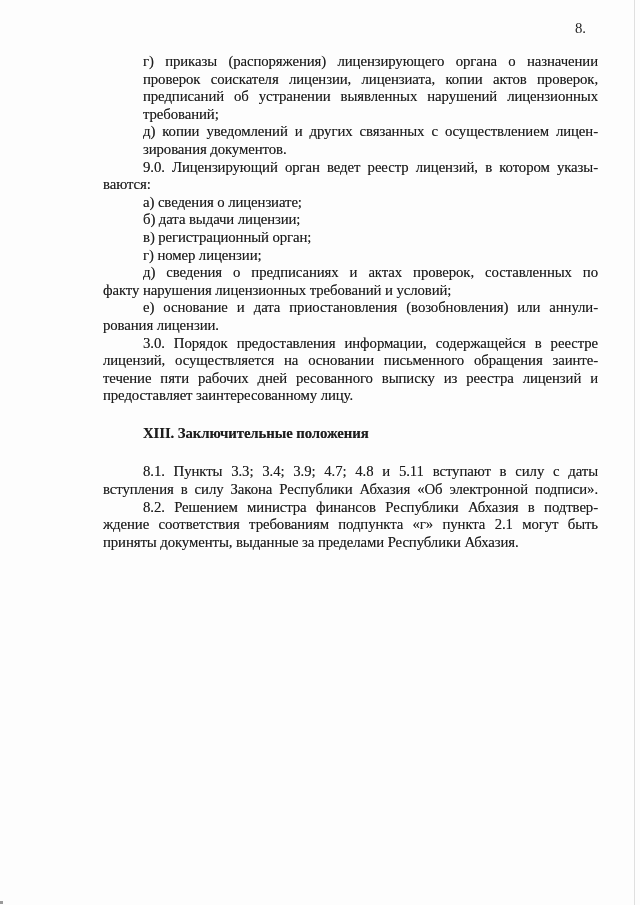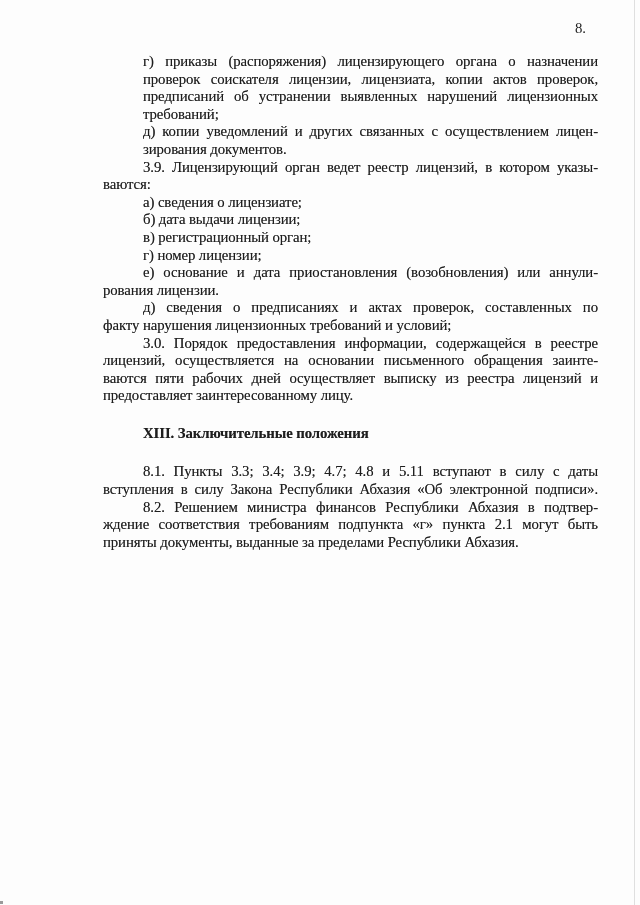--- a/index.html
+++ b/index.html
@@ -79,47 +79,47 @@
         <div class="line ind j">г) приказы (распоряжения) лицензирующего органа о назначении</div>
         <div class="line ind j">проверок соискателя лицензии, лицензиата, копии актов проверок,</div>
         <div class="line ind j">предписаний об устранении выявленных нарушений лицензионных</div>
         <div class="line ind">требований;</div>
       </div>
       <div class="block" data-block="subitem-d-notifications">
         <div class="line ind j">д) копии уведомлений и других связанных с осуществлением лицен-</div>
         <div class="line ind">зирования документов.</div>
       </div>
       <div class="block" data-block="clause-7-2">
-        <div class="line ind j">3.9. Лицензирующий орган ведет реестр лицензий, в котором указы-</div>
+        <div class="line ind j">9.0. Лицензирующий орган ведет реестр лицензий, в котором указы-</div>
         <div class="line">ваются:</div>
       </div>
       <div class="block" data-block="registry-item-a">
         <div class="line ind">а) сведения о лицензиате;</div>
       </div>
       <div class="block" data-block="registry-item-b">
         <div class="line ind">б) дата выдачи лицензии;</div>
       </div>
       <div class="block" data-block="registry-item-v">
         <div class="line ind">в) регистрационный орган;</div>
       </div>
       <div class="block" data-block="registry-item-g">
         <div class="line ind">г) номер лицензии;</div>
       </div>
+      <div class="block" data-block="registry-item-d">
+        <div class="line ind j">д) сведения о предписаниях и актах проверок, составленных по</div>
+        <div class="line">факту нарушения лицензионных требований и условий;</div>
+      </div>
       <div class="block" data-block="registry-item-e">
         <div class="line ind j">е) основание и дата приостановления (возобновления) или аннули-</div>
         <div class="line">рования лицензии.</div>
       </div>
-      <div class="block" data-block="registry-item-d">
-        <div class="line ind j">д) сведения о предписаниях и актах проверок, составленных по</div>
-        <div class="line">факту нарушения лицензионных требований и условий;</div>
-      </div>
       <div class="block" data-block="clause-7-3">
         <div class="line ind j">3.0. Порядок предоставления информации, содержащейся в реестре</div>
         <div class="line j">лицензий, осуществляется на основании письменного обращения заинте-</div>
-        <div class="line j">ваются пяти рабочих дней осуществляет выписку из реестра лицензий и</div>
+        <div class="line j">течение пяти рабочих дней ресованного выписку из реестра лицензий и</div>
         <div class="line">предоставляет заинтересованному лицу.</div>
       </div>
       <div class="block heading" data-block="section-xiii-heading">
         <div class="line ind">XIII. Заключительные положения</div>
       </div>
       <div class="block" data-block="clause-8-1">
         <div class="line ind j">8.1. Пункты 3.3; 3.4; 3.9; 4.7; 4.8 и 5.11 вступают в силу с даты</div>
         <div class="line j">вступления в силу Закона Республики Абхазия «Об электронной подписи».</div>
       </div>
       <div class="block" data-block="clause-8-2">

